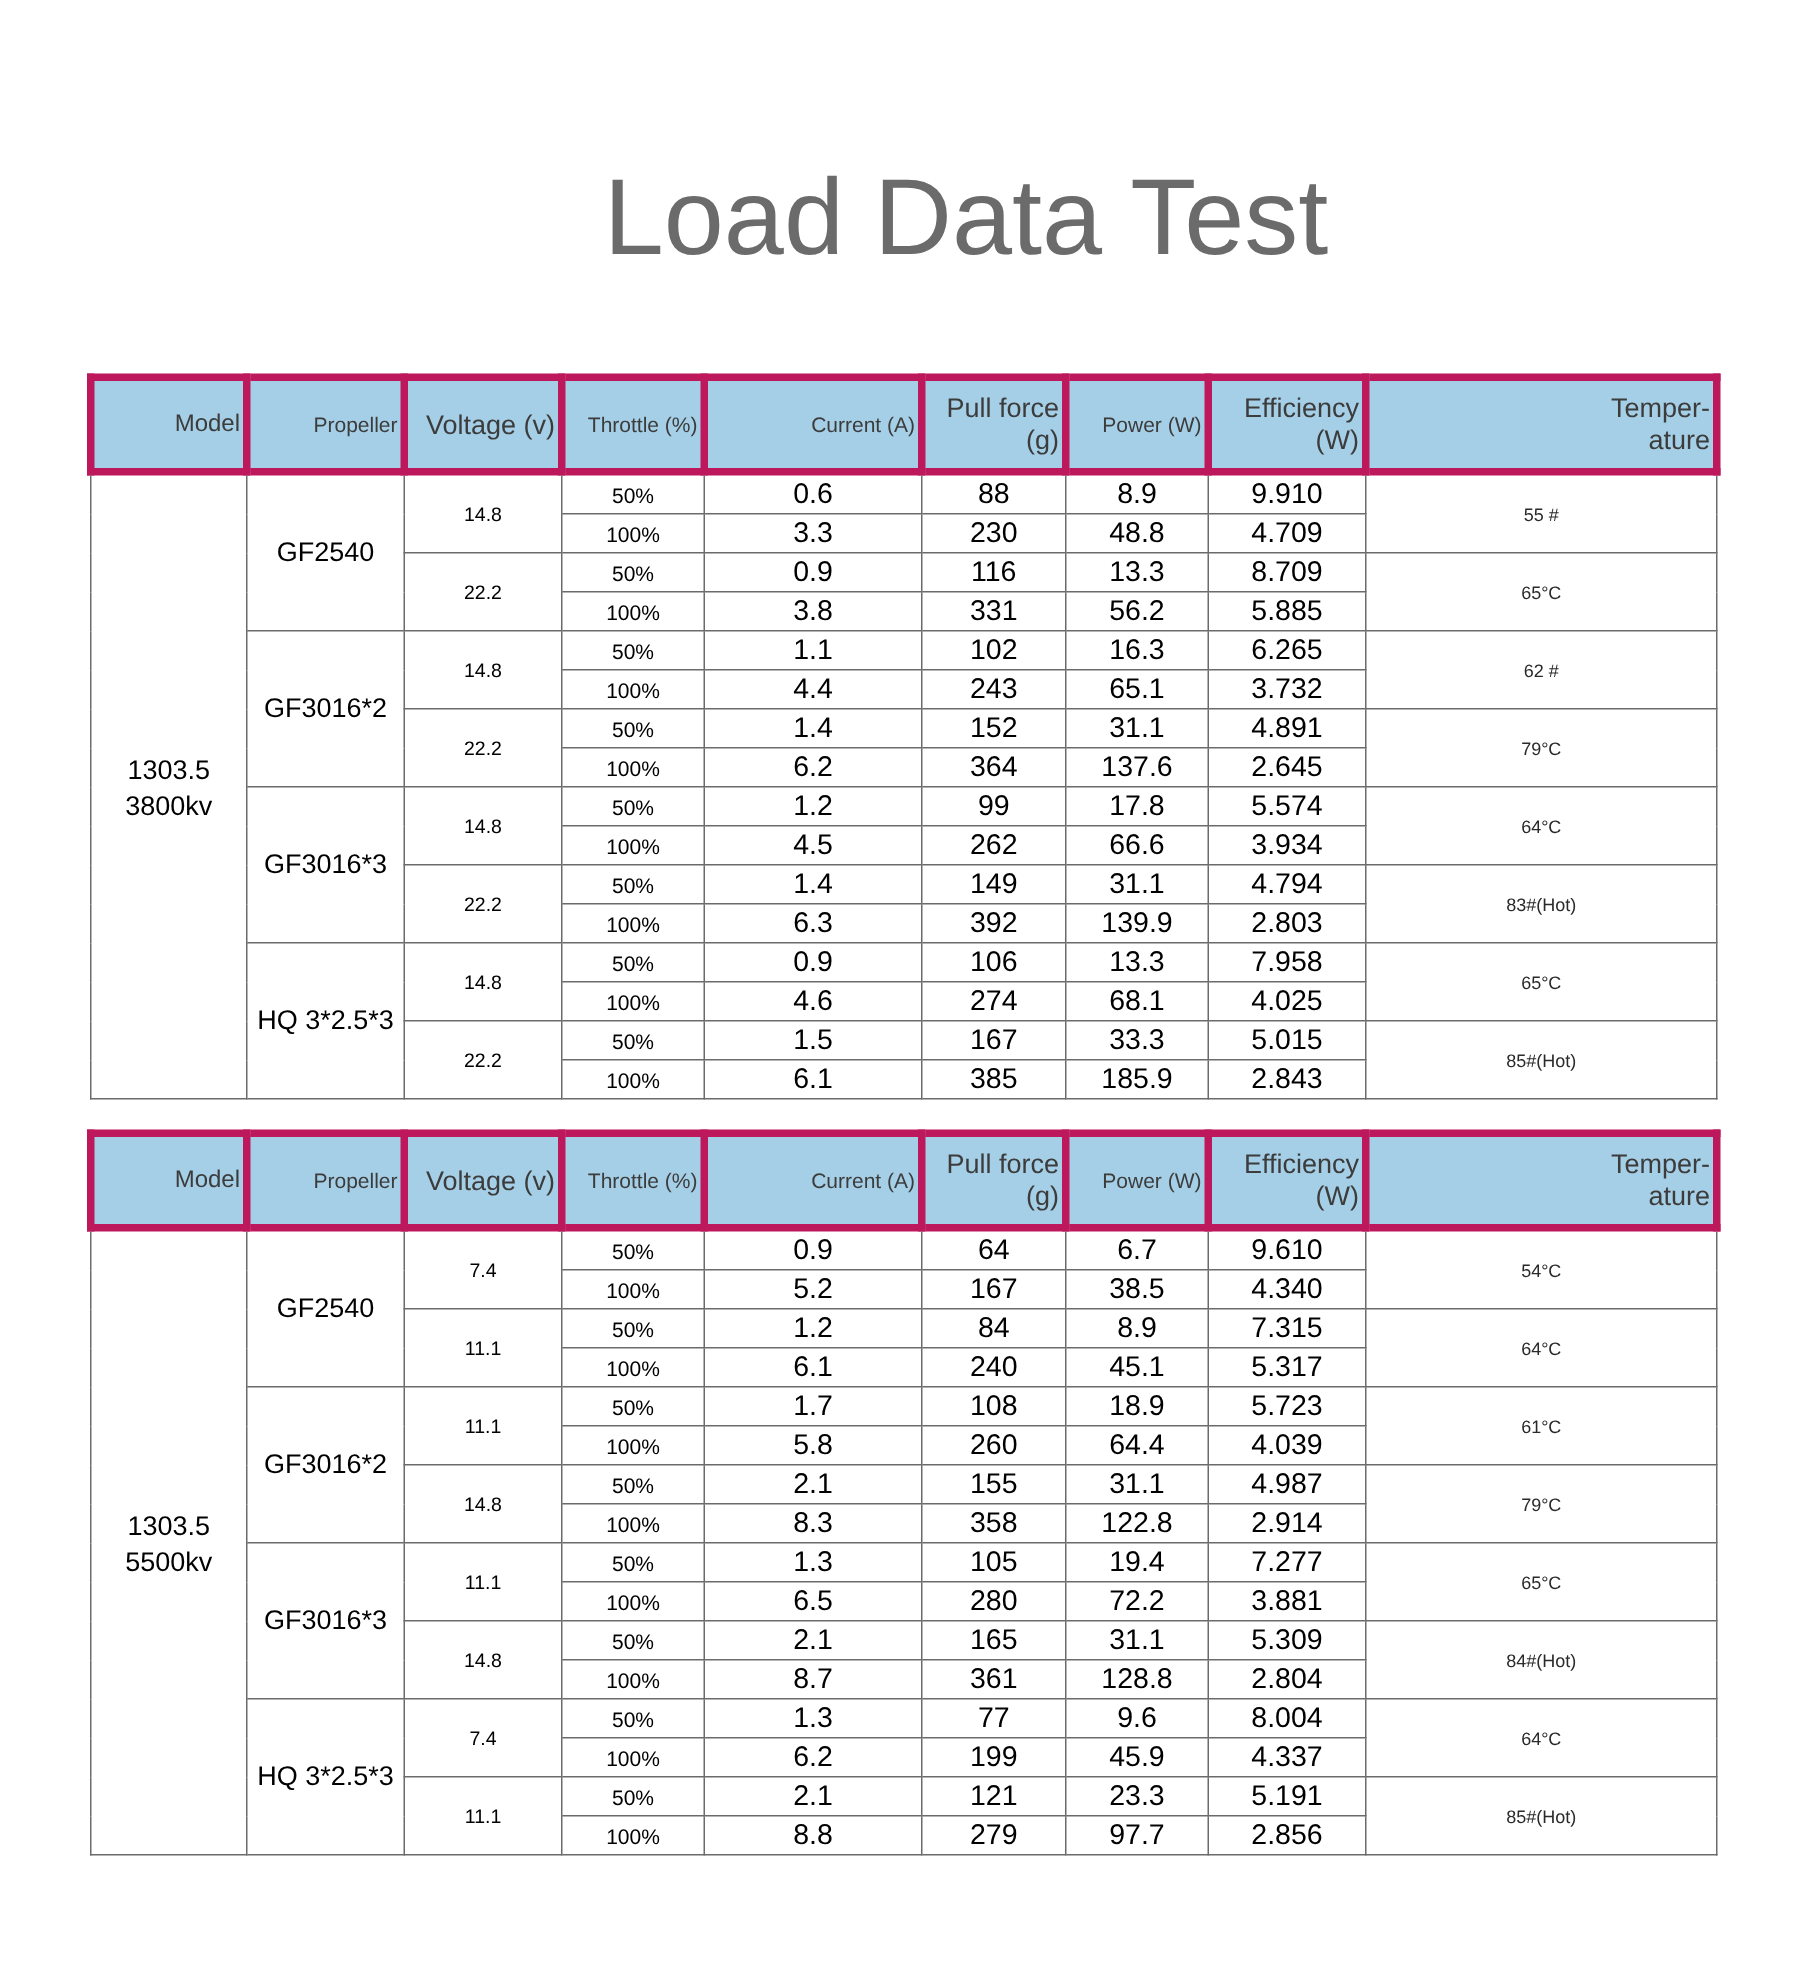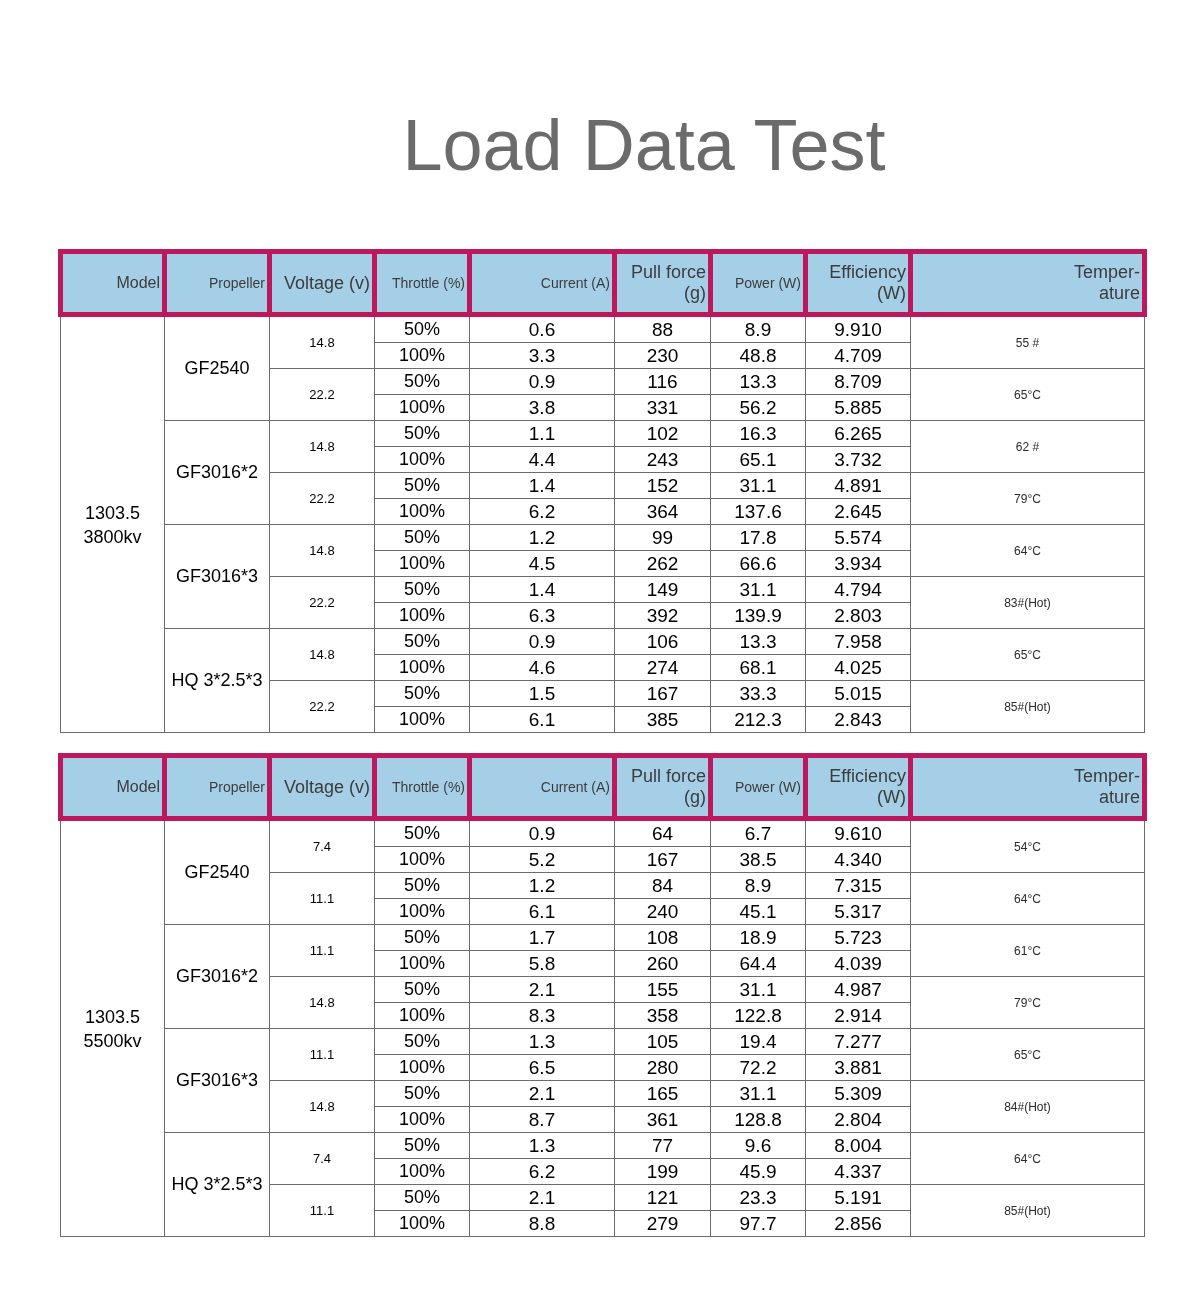--- a/index.html
+++ b/index.html
@@ -74,21 +74,21 @@
     vertical-align: middle;
     text-align: center;
     padding: 0 2px;
     background: #ffffff;
   }
   td.v-num   { font-size: 19px; }
   td.v-model { font-size: 18px; line-height: 24px; }
   td.v-prop  { font-size: 18px; }
   td.v-volt  { font-size: 13px; }
   td.v-temp  { font-size: 12px; color: #2a2a2a; }
-  td.v-throttle { font-size: 18px; }
+  td.v-throttle { font-size: 14px; }
 
   td.thin-sep { border-top: 1px solid #9a9a9a; }
 </style>
 </head>
 <body>
 
 <div id="page">
 
   <h1 class="page-title">Load Data Test</h1>
 
@@ -241,21 +241,21 @@
           <td class="v-num">1.5</td>
           <td class="v-num">167</td>
           <td class="v-num">33.3</td>
           <td class="v-num">5.015</td>
           <td class="v-temp" rowspan="2">85#(Hot)</td>
         </tr>
         <tr>
           <td class="v-throttle thin-sep">100%</td>
           <td class="v-num thin-sep">6.1</td>
           <td class="v-num thin-sep">385</td>
-          <td class="v-num thin-sep">212.3</td>
+          <td class="v-num thin-sep">185.9</td>
           <td class="v-num thin-sep">2.843</td>
         </tr>
       </tbody>
   </table>
 
   <table class="data-table" id="table-2">
     <colgroup>
       <col class="c-model">
         <col class="c-propeller">
         <col class="c-voltage">

